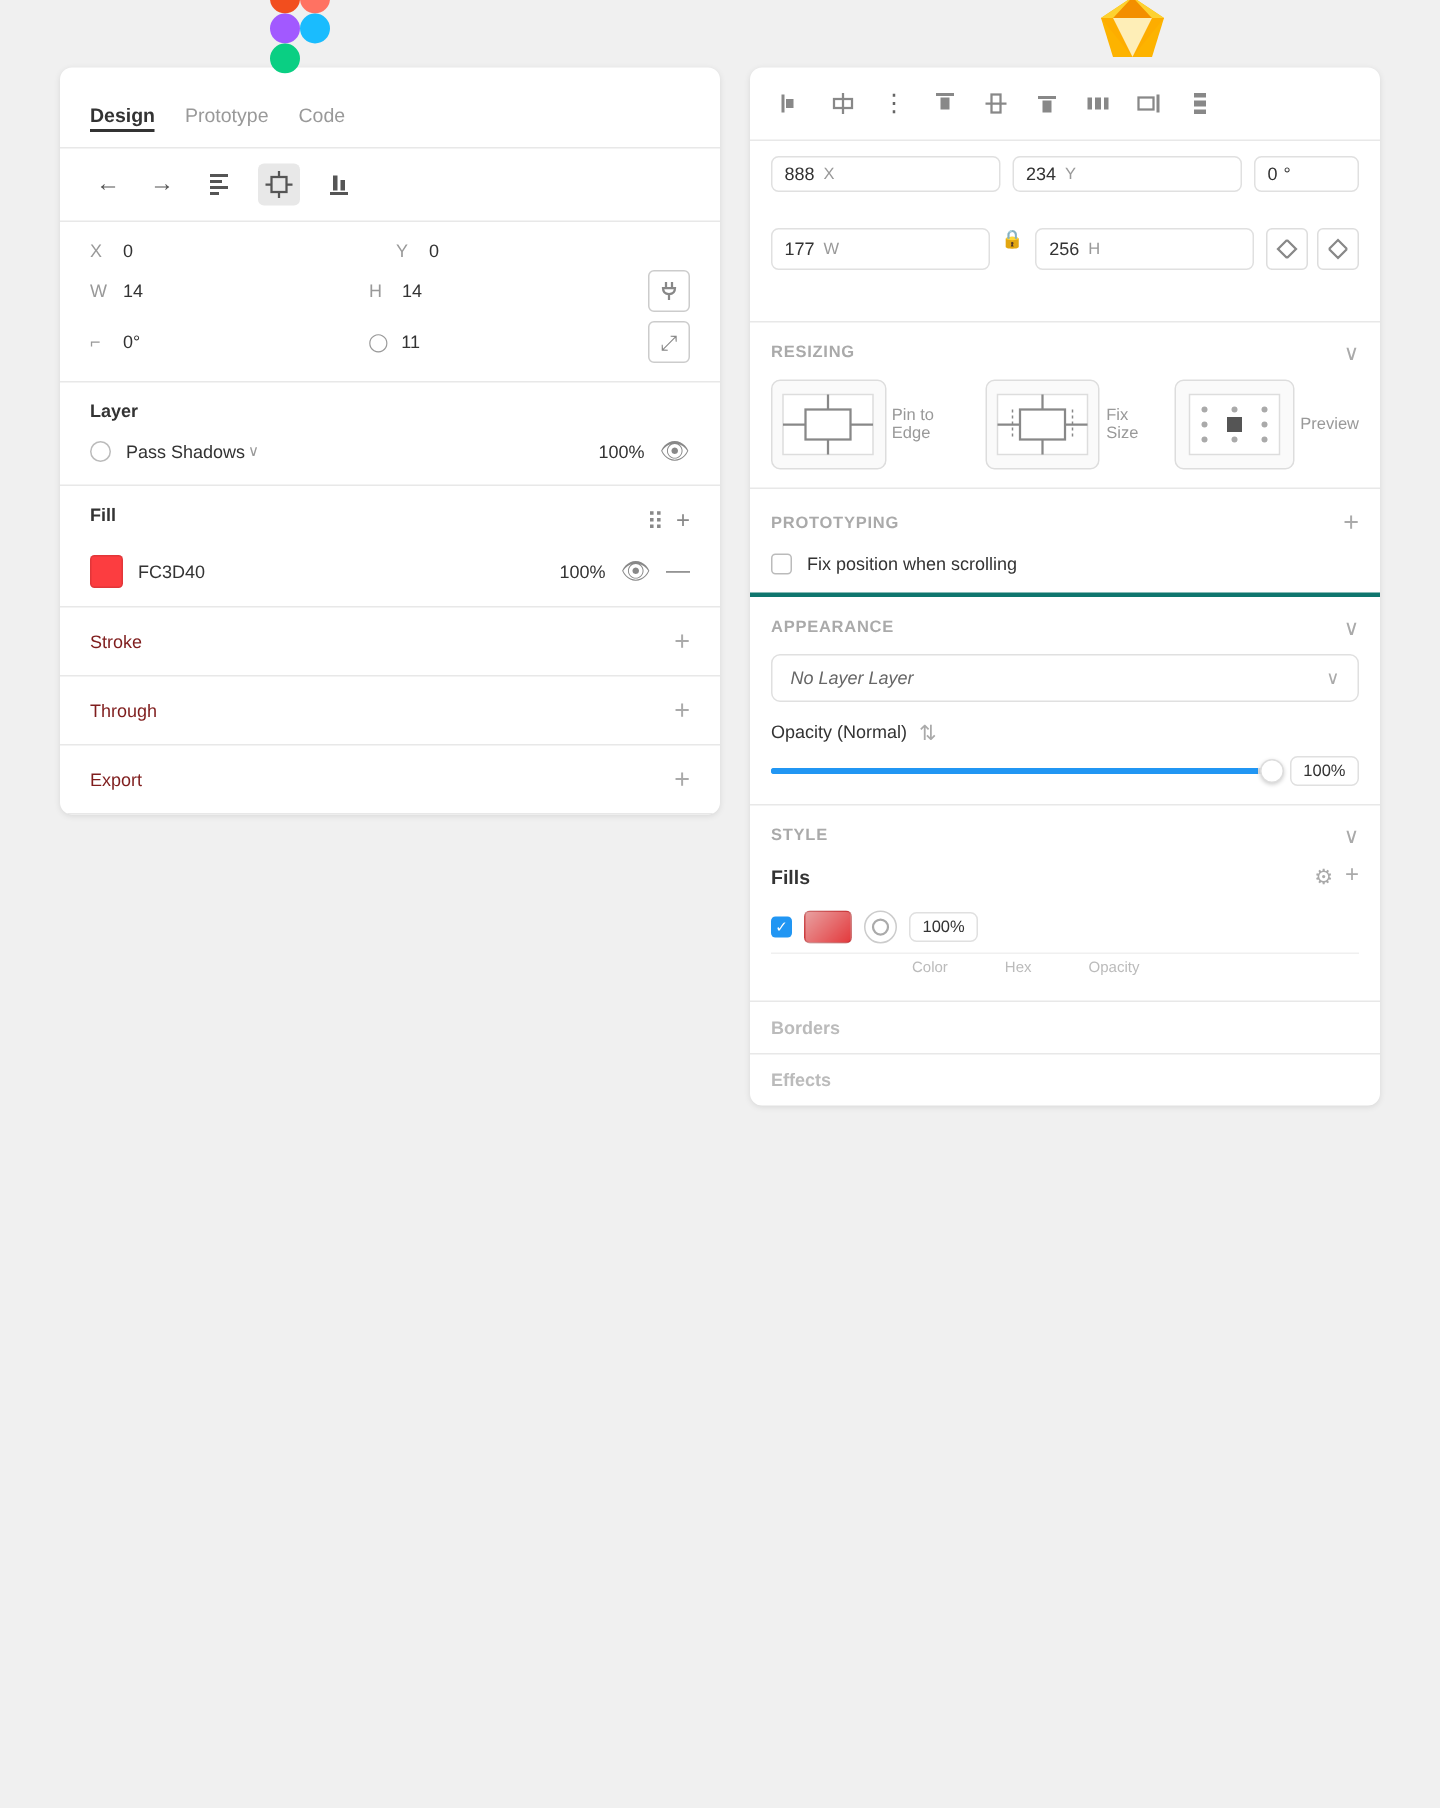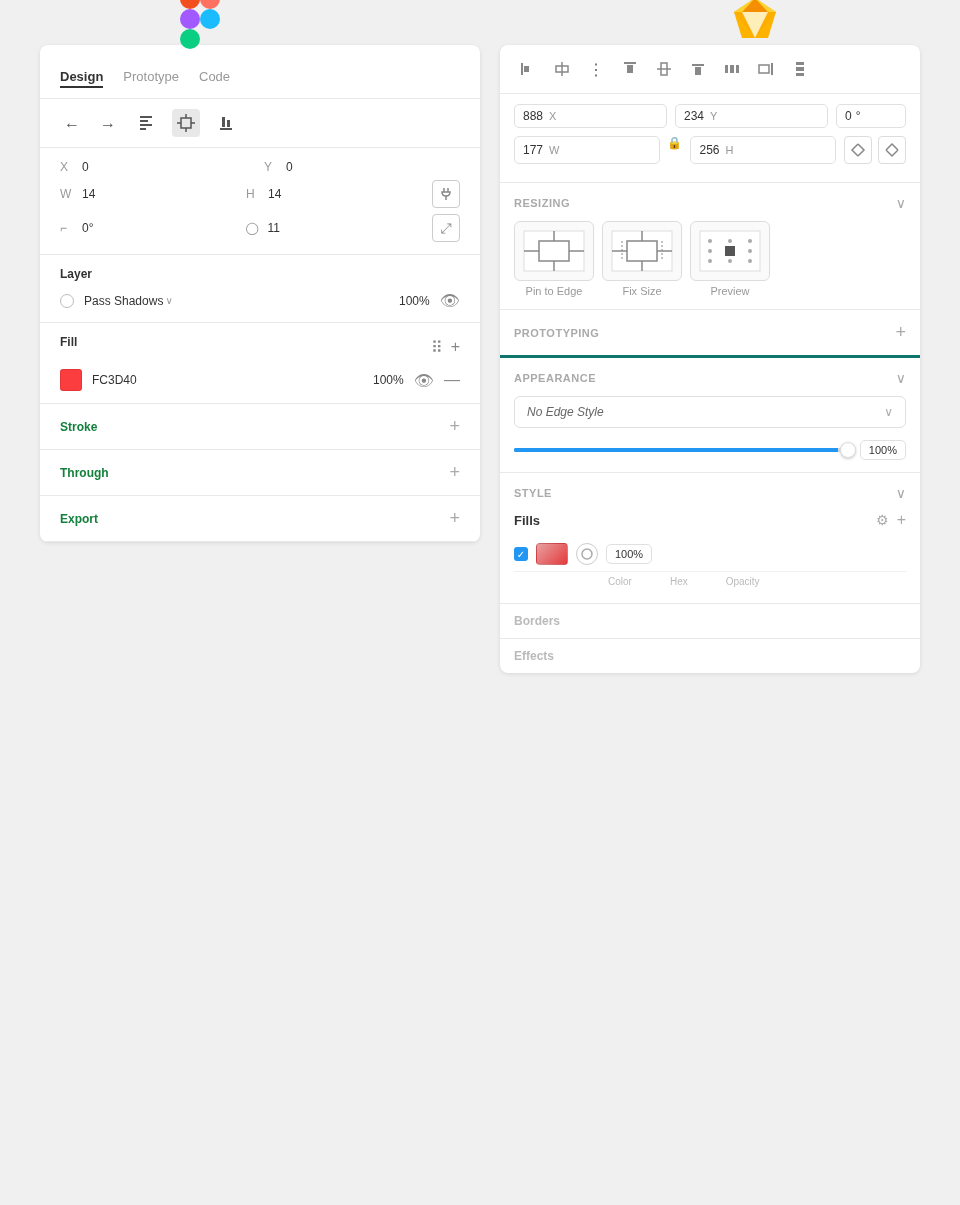--- a/index.html
+++ b/index.html
@@ -267,23 +267,23 @@
       border-bottom: 1px solid #e8e8e8;
     }
 
     .section-row-header {
       display: flex;
       align-items: center;
       justify-content: space-between;
     }
 
     .section-label {
-      font-weight: 700;
-      font-size: 12px;
-      color: #15803d;
+      font-weight: 400;
+      font-size: 12px;
+      color: #7f1d1d;
     }
 
     
     .right-panel {
       background: white;
       border-radius: 8px;
       width: 420px;
       box-shadow: 0 1px 4px rgba(0,0,0,0.1);
       overflow: hidden;
     }
@@ -309,21 +309,21 @@
     }
 
     .coords-section {
       padding: 10px 14px;
       border-bottom: 1px solid #e8e8e8;
     }
 
     .coords-row {
       display: flex;
       gap: 8px;
-      margin-bottom: 8px;
+      margin-bottom: 24px;
     }
 
     .coord-field {
       display: flex;
       align-items: center;
       border: 1px solid #e0e0e0;
       border-radius: 5px;
       padding: 4px 8px;
       gap: 6px;
       flex: 1;
@@ -382,21 +382,20 @@
       color: #aaa;
     }
 
     .resize-options {
       display: flex;
       gap: 8px;
     }
 
     .resize-option {
       display: flex;
-      flex-direction: column;
       align-items: center;
       gap: 4px;
       cursor: pointer;
     }
 
     .resize-box {
       width: 80px;
       height: 60px;
       border: 1.5px solid #ddd;
       border-radius: 6px;
@@ -967,30 +966,38 @@
           <span class="resize-label">Preview</span>
         </div>
       </div>
     </div>
 
     <div class="prototyping-section">
       <div class="proto-header">
         <span class="section-name">PROTOTYPING</span>
         <button class="plus-btn">+</button>
       </div>
+      <div class="fix-scroll-row">
+        <div class="checkbox"></div>
+        <span class="fix-scroll-label">Fix position when scrolling</span>
+      </div>
     </div>
 
     <div class="appearance-section">
       <div class="appearance-header">
         <span class="section-name">APPEARANCE</span>
         <button class="chevron-btn">∨</button>
       </div>
       <div class="layer-style-dropdown">
-        <span class="layer-style-text">No Edge Style</span>
+        <span class="layer-style-text">No Layer Layer</span>
         <span style="color:#aaa;font-size:12px;">∨</span>
+      </div>
+      <div class="opacity-row">
+        <span class="opacity-label">Opacity (Normal)</span>
+        <span class="opacity-arrows">⇅</span>
       </div>
       <div class="opacity-slider-container" style="margin-top:8px;">
         <div class="opacity-slider" style="flex:1;position:relative;">
           <div style="height:4px;background:linear-gradient(to right, #2196F3 96%, #e0e0e0 96%);border-radius:2px;"></div>
           <div style="position:absolute;right:-4px;top:-6px;width:16px;height:16px;border-radius:50%;background:white;border:1px solid #ddd;box-shadow:0 1px 3px rgba(0,0,0,0.2);"></div>
         </div>
         <div class="opacity-value-box">100%</div>
       </div>
     </div>
 

